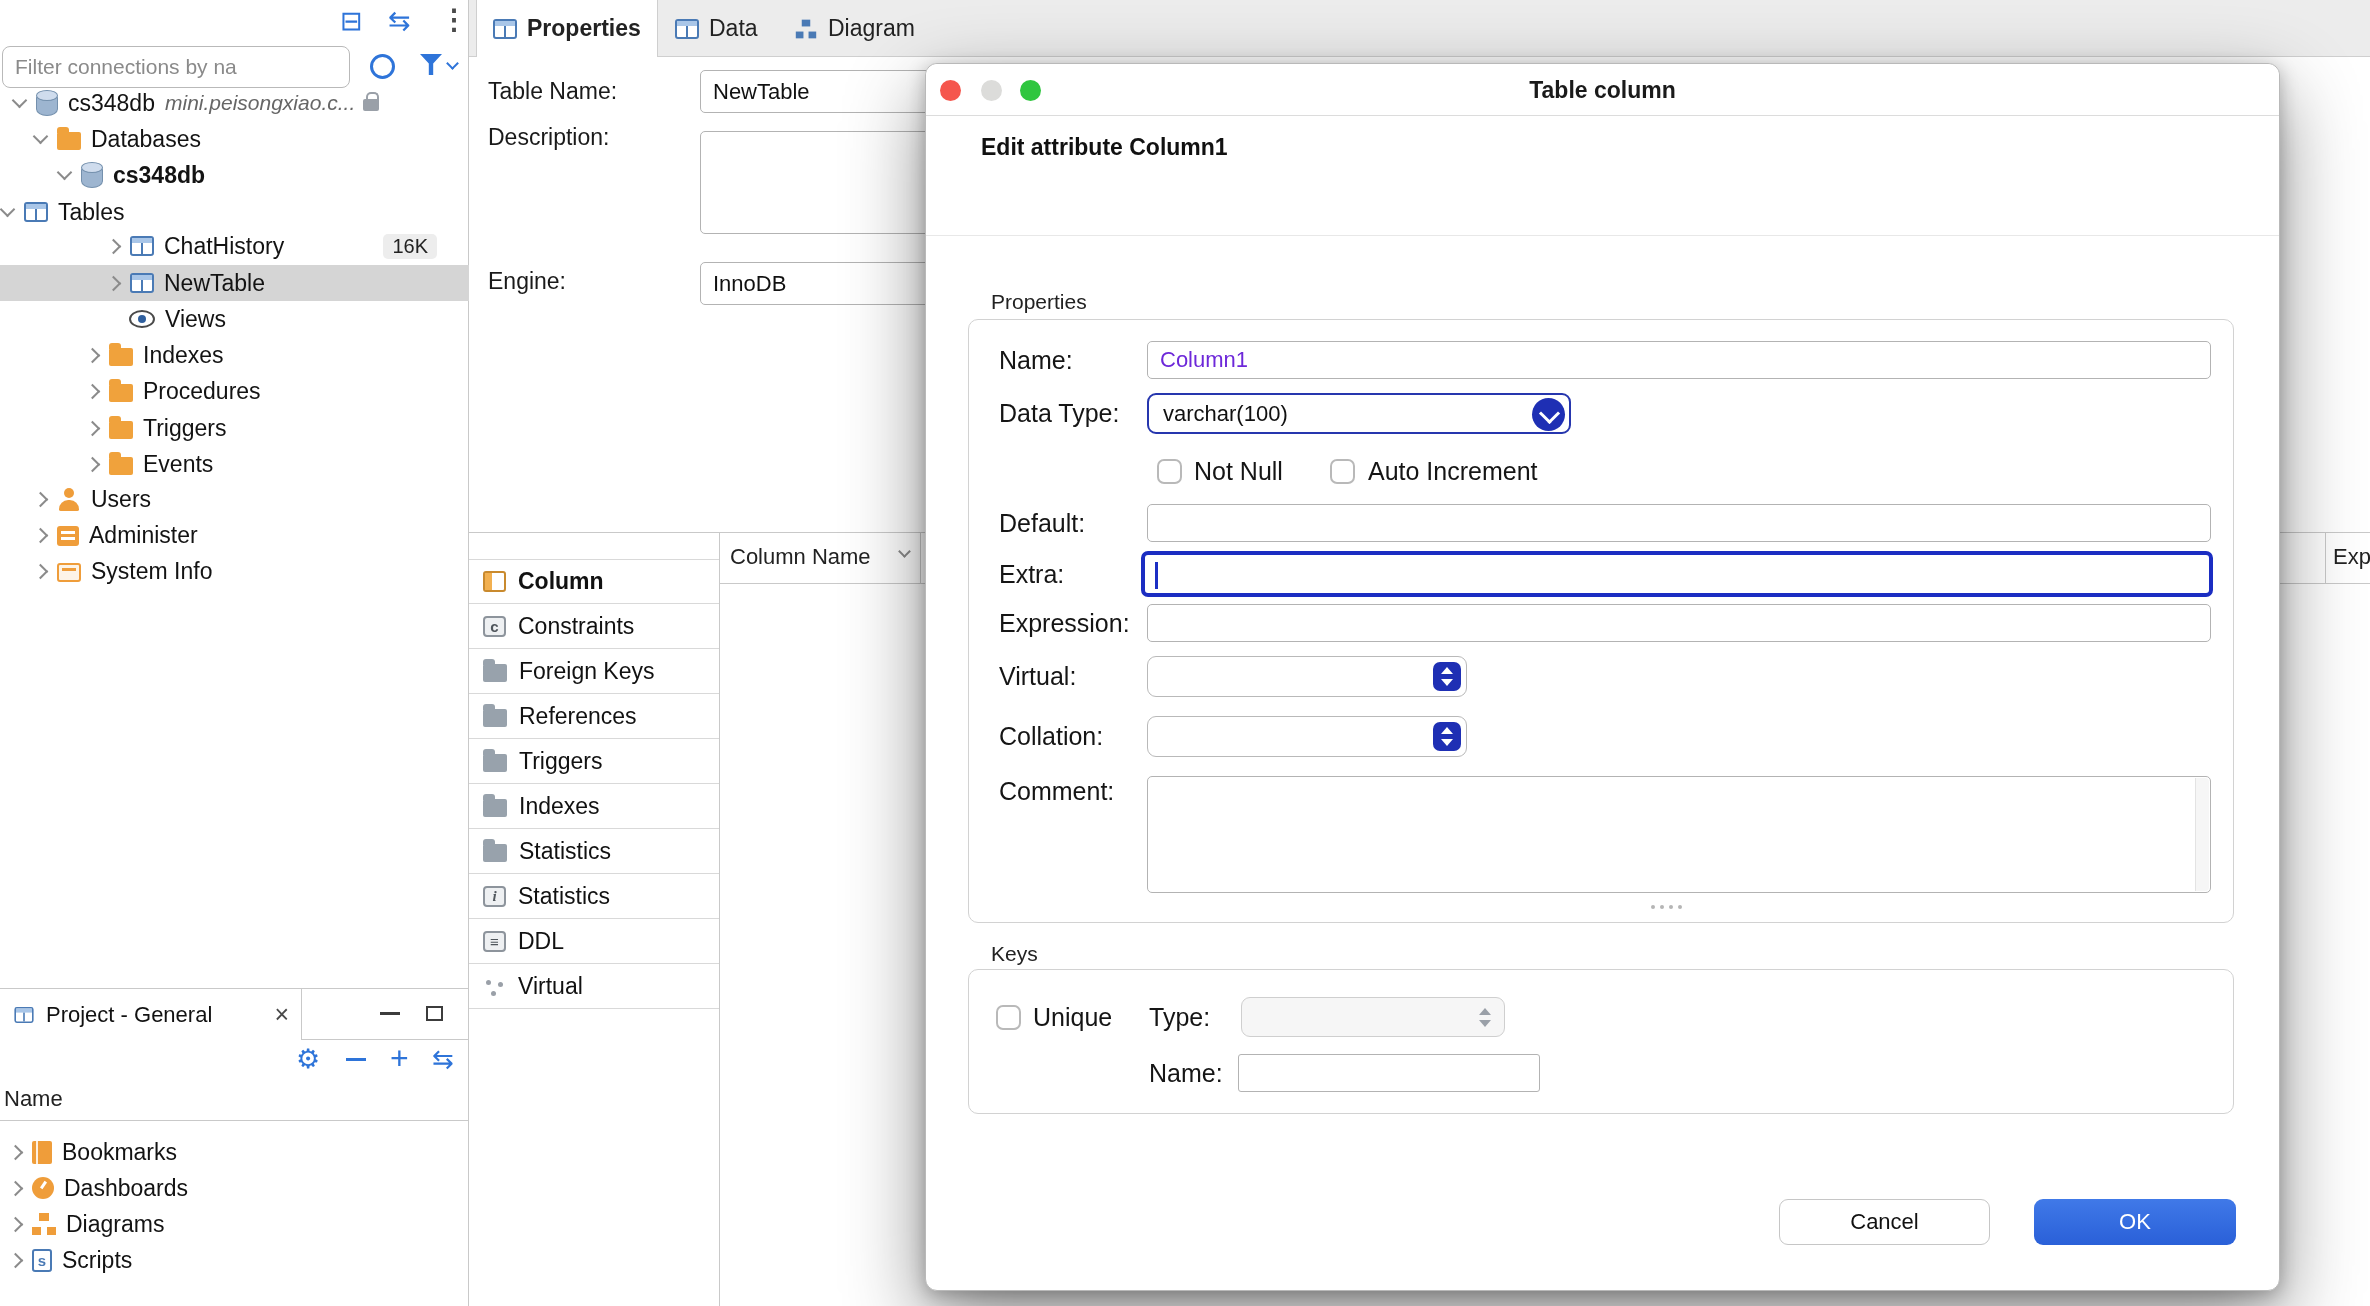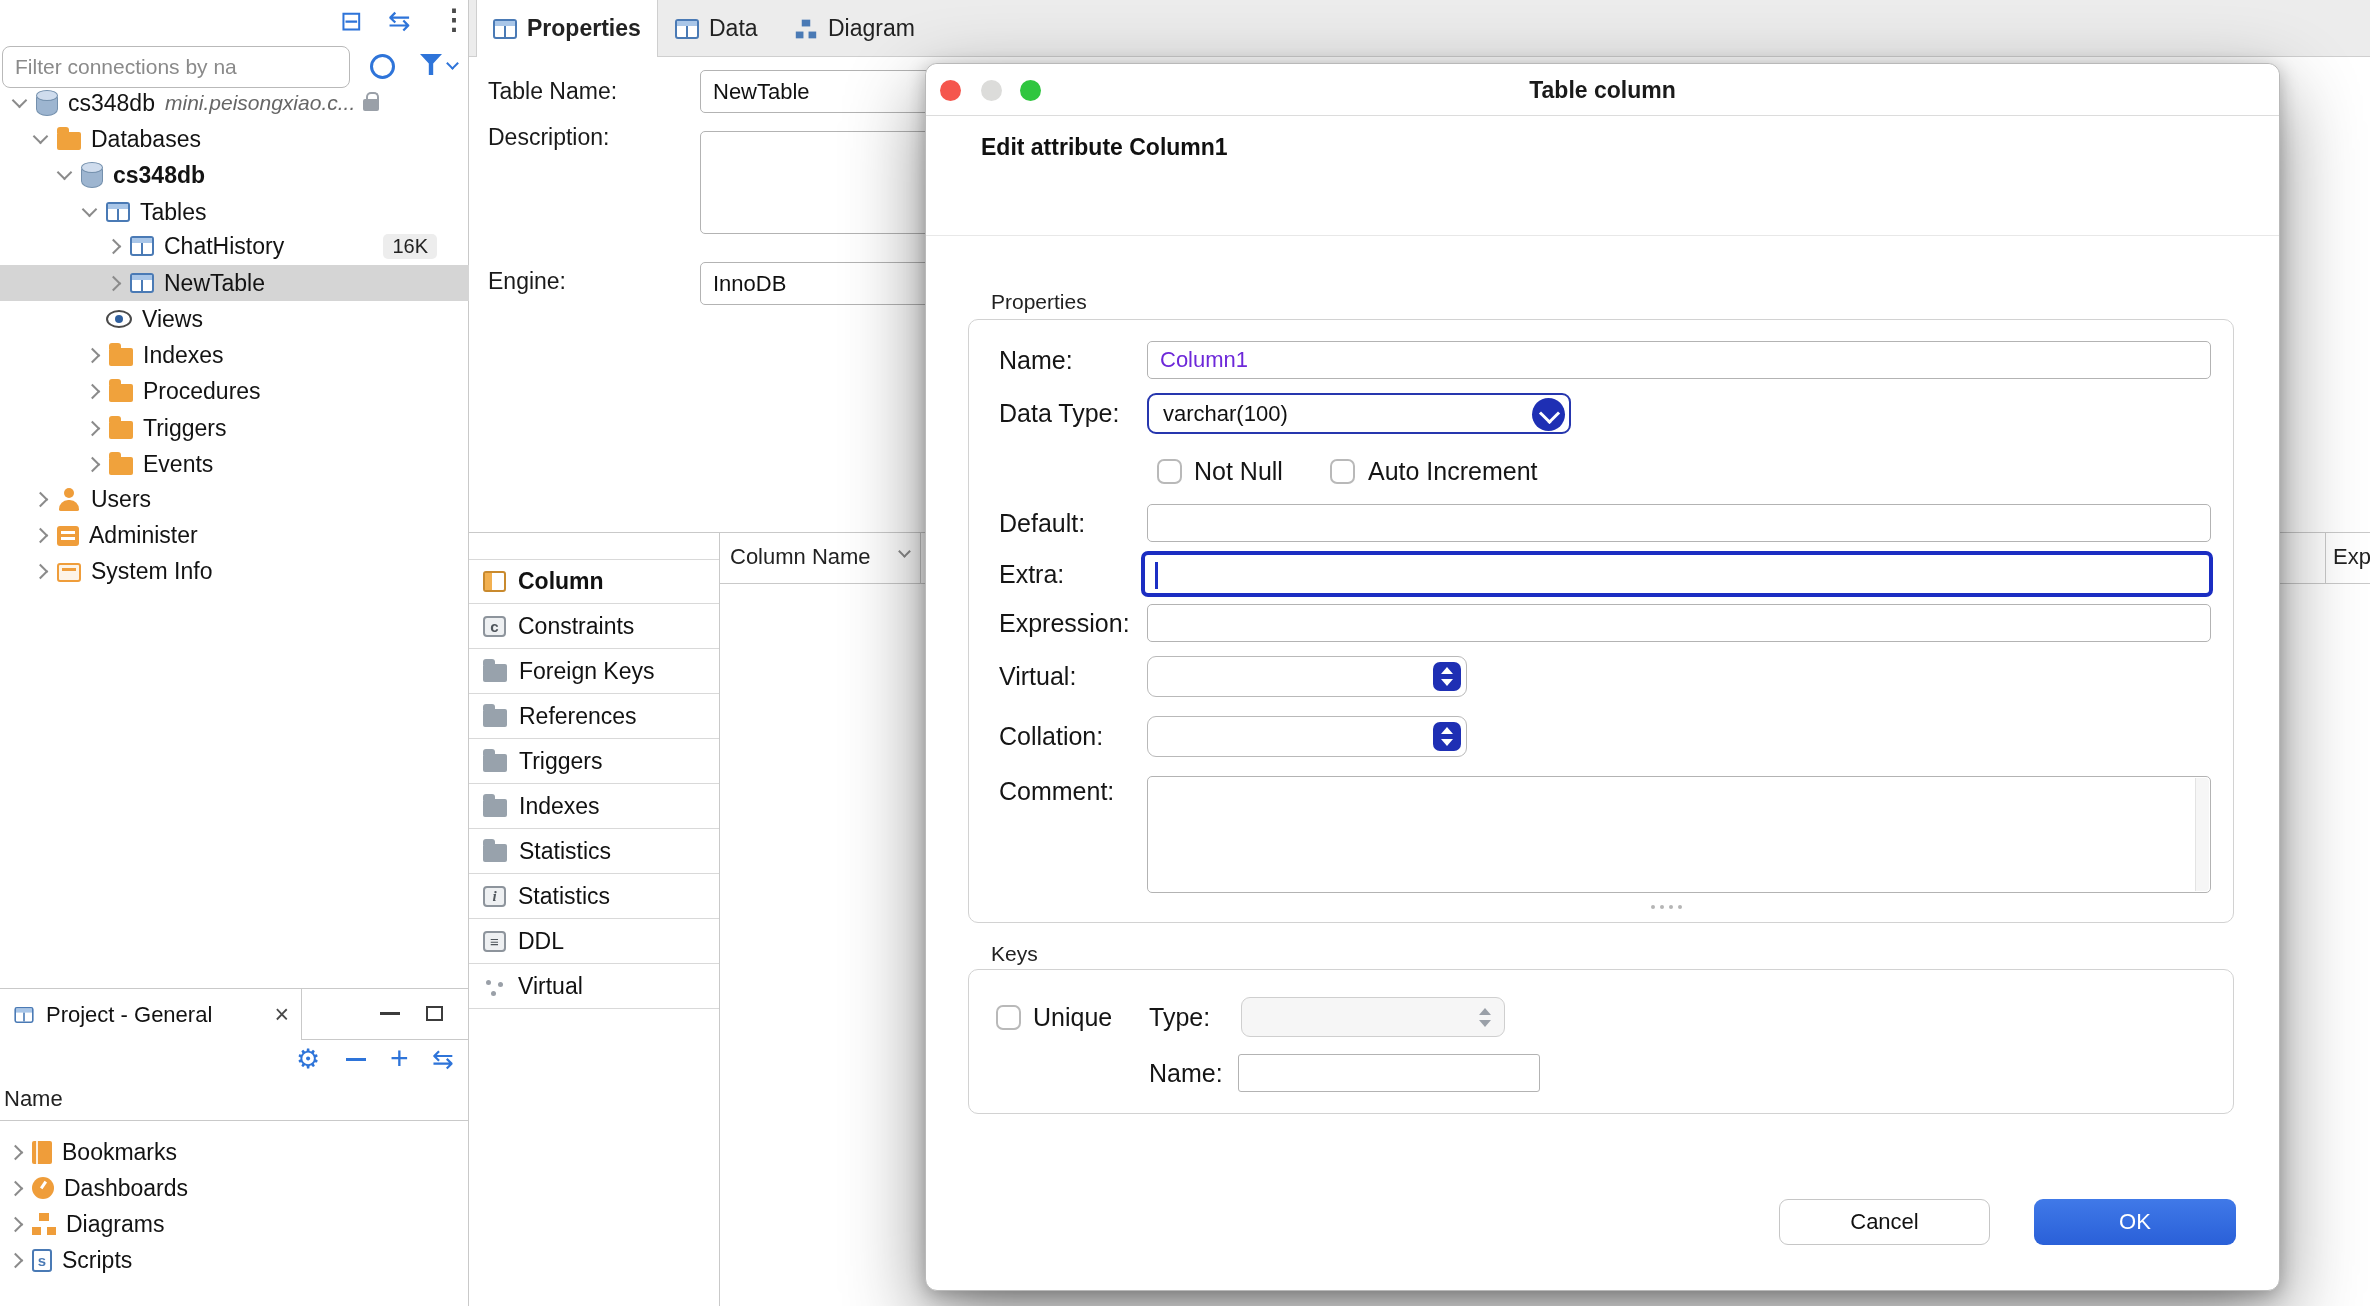--- a/index.html
+++ b/index.html
@@ -157,21 +157,21 @@
     </div>
 
     <div class="trow" style="top:157px;padding-left:57px">
       <span class="chevwrap">
           <span class="chev d"></span>
         </span>
       <span class="ic ic-cyl"></span>
       <span class="tlabel bold">cs348db</span>
     </div>
 
-    <div class="trow" style="top:194px;padding-left:82px">
+    <div class="trow" style="top:194px;">
       <span class="chevwrap">
           <span class="chev d"></span>
         </span>
       <span class="ic ic-table"></span>
       <span class="tlabel">Tables</span>
     </div>
 
     <div class="trow" style="top:228px;padding-left:106px">
       <span class="chevwrap">
           <span class="chev r"></span>
@@ -182,21 +182,21 @@
     </div>
 
     <div class="trow selected" style="top:265px;padding-left:106px">
       <span class="chevwrap">
           <span class="chev r"></span>
         </span>
       <span class="ic ic-table"></span>
       <span class="tlabel">NewTable</span>
     </div>
 
-    <div class="trow" style="top:301px;padding-left:82px">
+    <div class="trow" style="top:301px;padding-left:105px">
       <span class="chevwrap"></span>
       <span class="ic ic-eye"></span>
       <span class="tlabel">Views</span>
     </div>
 
     <div class="trow" style="top:337px;padding-left:85px">
       <span class="chevwrap">
           <span class="chev r"></span>
         </span>
       <span class="ic ic-folder"></span>

